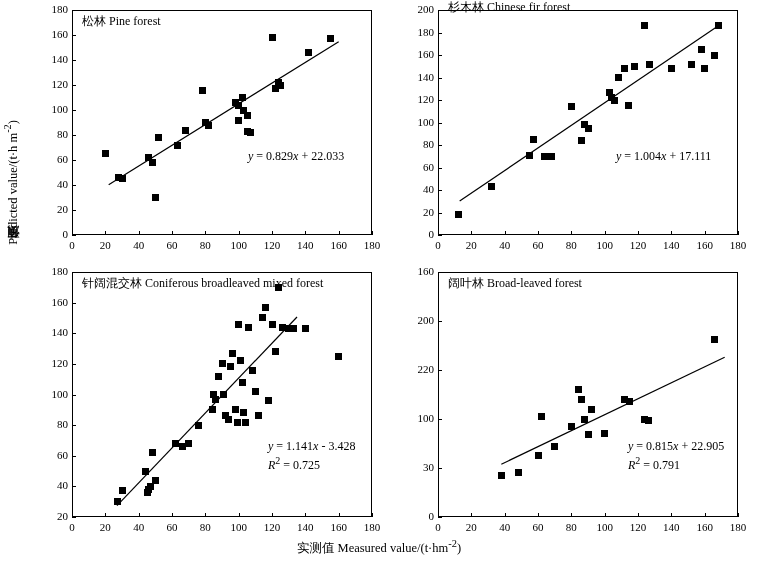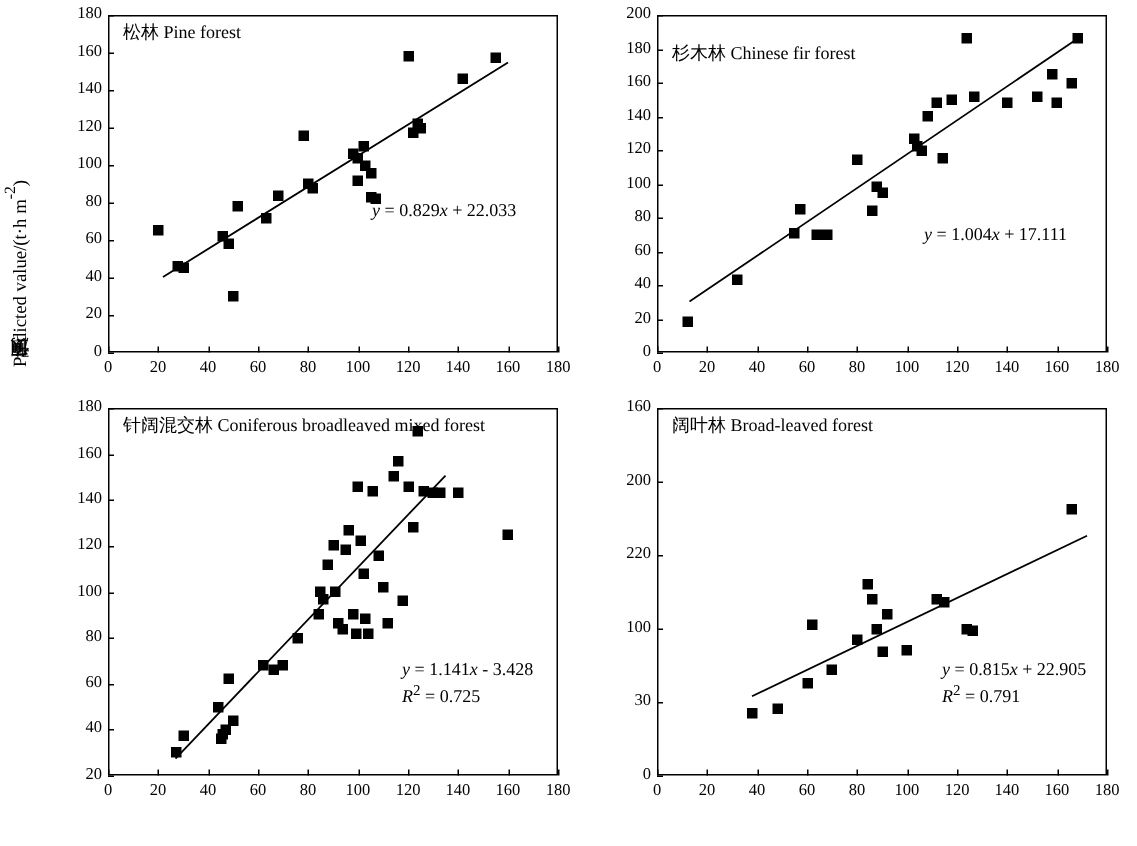--- a/index.html
+++ b/index.html
@@ -45,32 +45,35 @@
   .regline{stroke:#000;stroke-width:1.2;fill:none;}
 </style>
 </head>
 <body>
 
 <div id="wrap">
 
   <div class="ylabel-global">
     <span>预测值 Predicted value/(t·h m<sup>-2</sup>)</span>
   </div>
+  <div class="xlabel-global">
+    <span>实测值 Measured value/(t·hm<sup>-2</sup>)</span>
+  </div>
 
   <div class="panel">
     <div class="plotbox" id="box0" style="left:72px;top:10px;width:300px;height:225px;"></div>
     <div class="ptitle" style="left:82px;top:14px;">松林 Pine forest</div>
-    <div class="eq" style="left:248px;top:132px;">
+    <div class="eq" style="left:248px;top:148px;">
       <div><i>y</i> = 0.829<i>x</i> + 22.033</div>
     </div>
   </div>
 
   <div class="panel">
     <div class="plotbox" id="box1" style="left:438px;top:10px;width:300px;height:225px;"></div>
-    <div class="ptitle" style="left:448px;top:28px;">杉木林 Chinese fir forest</div>
+    <div class="ptitle" style="left:448px;top:0;">杉木林 Chinese fir forest</div>
     <div class="eq" style="left:616px;top:148px;">
       <div><i>y</i> = 1.004<i>x</i> + 17.111</div>
     </div>
   </div>
 
   <div class="panel">
     <div class="plotbox" id="box2" style="left:72px;top:272px;width:300px;height:245px;"></div>
     <div class="ptitle" style="left:82px;top:276px;width:230px;">针阔混交林 Coniferous broadleaved mixed forest</div>
     <div class="eq" style="left:268px;top:438px;">
       <div><i>y</i> = 1.141<i>x</i> - 3.428</div>

